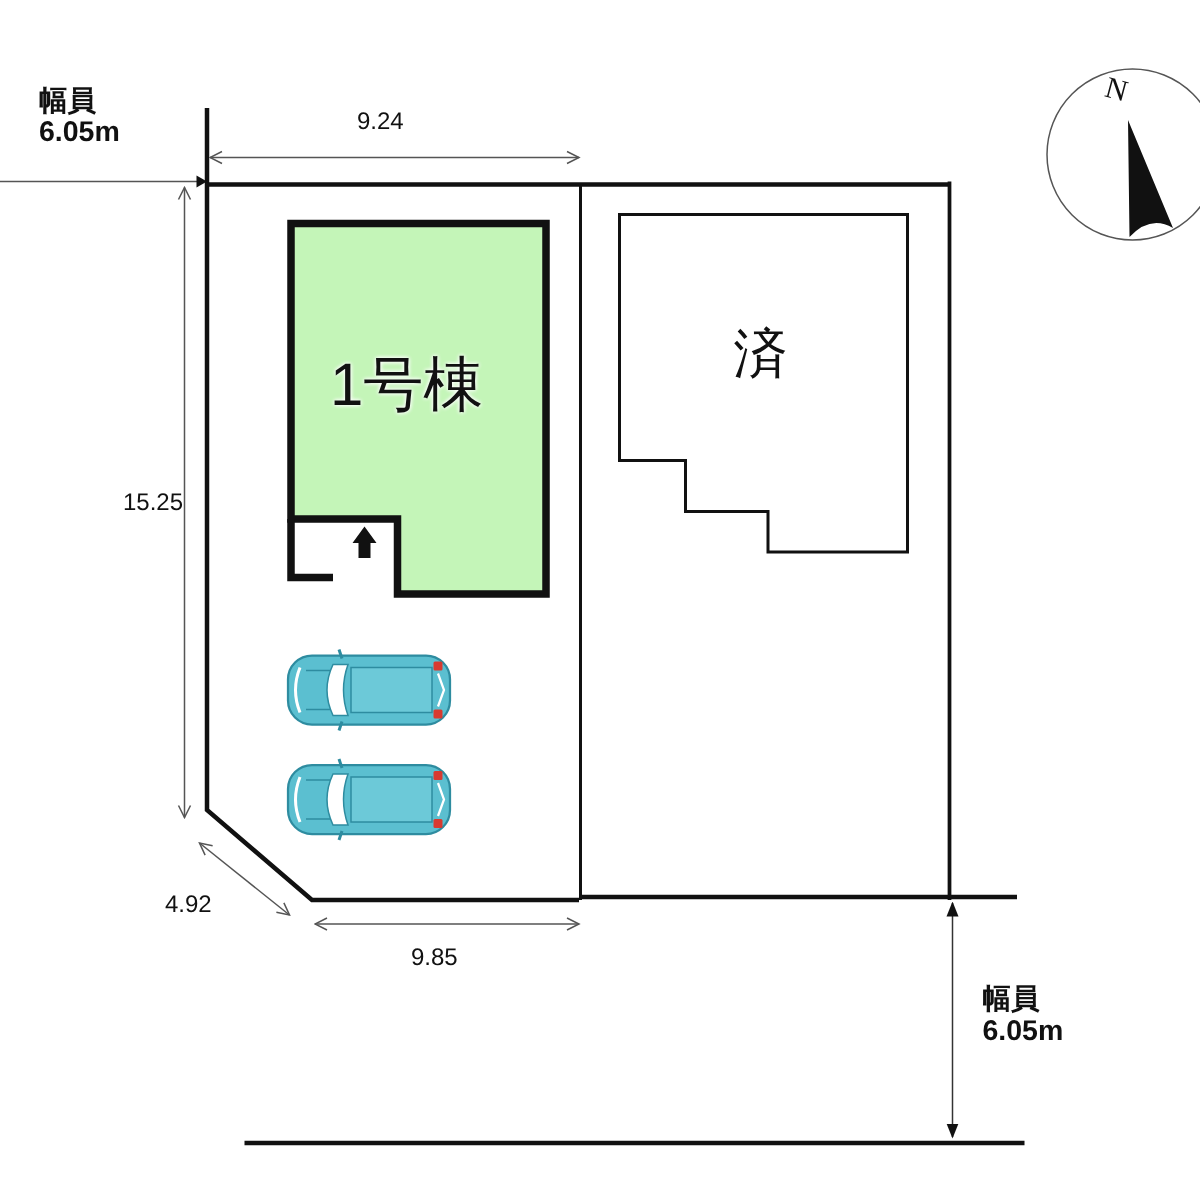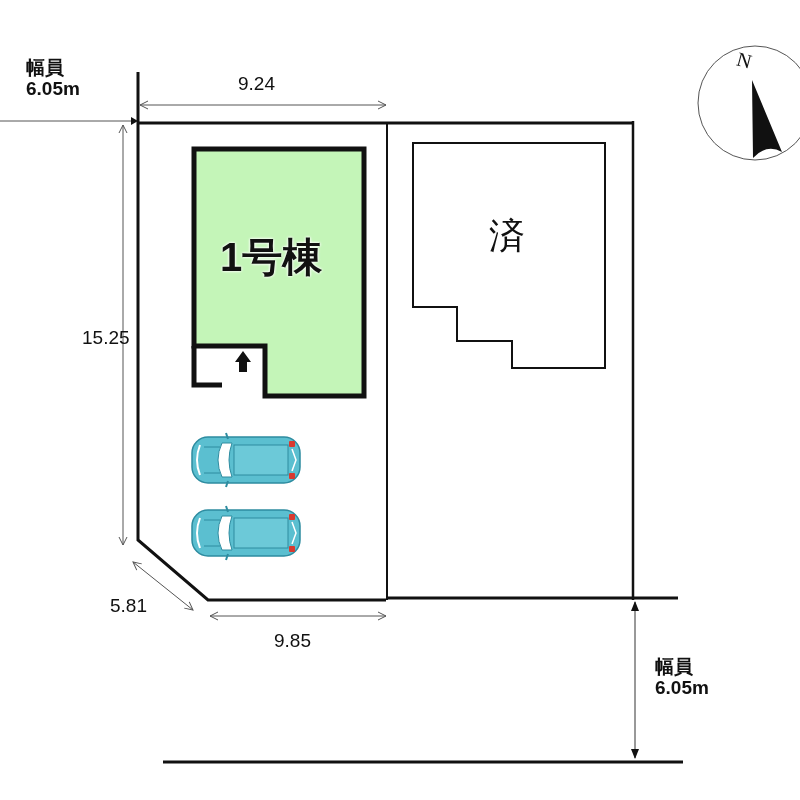--- a/index.html
+++ b/index.html
@@ -1,21 +1,21 @@
 <!DOCTYPE html>
 <html><head>
   <meta charset="utf-8">
   <style>
     html, body { margin: 0; padding: 0; background: #ffffff; }
     body { width: 800px; height: 800px; position: relative; overflow: hidden; font-family: "Liberation Sans", "DejaVu Sans", sans-serif; }
     svg { position: absolute; left: 0; top: 0; }
     .lbl { position: absolute; color: #111; font-family: "Liberation Sans", "DejaVu Sans", sans-serif; line-height: 1; white-space: nowrap; }
-    .dim { font-size: 19px; }
+    .dim { font-size: 16px; }
     .road { font-size: 19px; font-weight: bold; line-height: 1.1; }
-    .bldg { font-size: 40px; font-weight: bold; color: #111; text-shadow: 0 0 3px #fff, 0 0 3px #fff; }
+    .bldg { font-size: 40px; font-weight: normal; color: #111; text-shadow: 0 0 3px #fff, 0 0 3px #fff; }
     .sumi { font-size: 36px; color: #111; }
   </style>
 </head>
 <body>
 
 <svg width="800" height="800" viewBox="0 0 800 800">
   <defs>
     <marker id="arr" markerWidth="10" markerHeight="10" refX="9" refY="5" orient="auto-start-reverse" markerUnits="userSpaceOnUse">
       <path d="M1,1 L9,5 L1,9" fill="none" stroke="#555" stroke-width="1"></path>
     </marker>
@@ -71,21 +71,21 @@
   </g>
 </svg>
 
 <div class="lbl road" style="left:26px;top:58px;">
   <div>幅員</div>
   <div>6.05m</div>
 </div>
 
 <div class="lbl dim" style="left:238px;top:74px;">9.24</div>
 <div class="lbl dim" style="left:54px;top:328px;margin-left:28px;">15.25</div>
-<div class="lbl dim" style="left:110px;top:596px;">5.81</div>
+<div class="lbl dim" style="left:110px;top:596px;">4.92</div>
 <div class="lbl dim" style="left:274px;top:631px;">9.85</div>
 
 <div class="lbl bldg" style="left:220px;top:237px;">1号棟</div>
 <div class="lbl sumi" style="left:489px;top:218px;">済</div>
 
 <div class="lbl road" style="left:655px;top:657px;">
   <div>幅員</div>
   <div>6.05m</div>
 </div>
 

